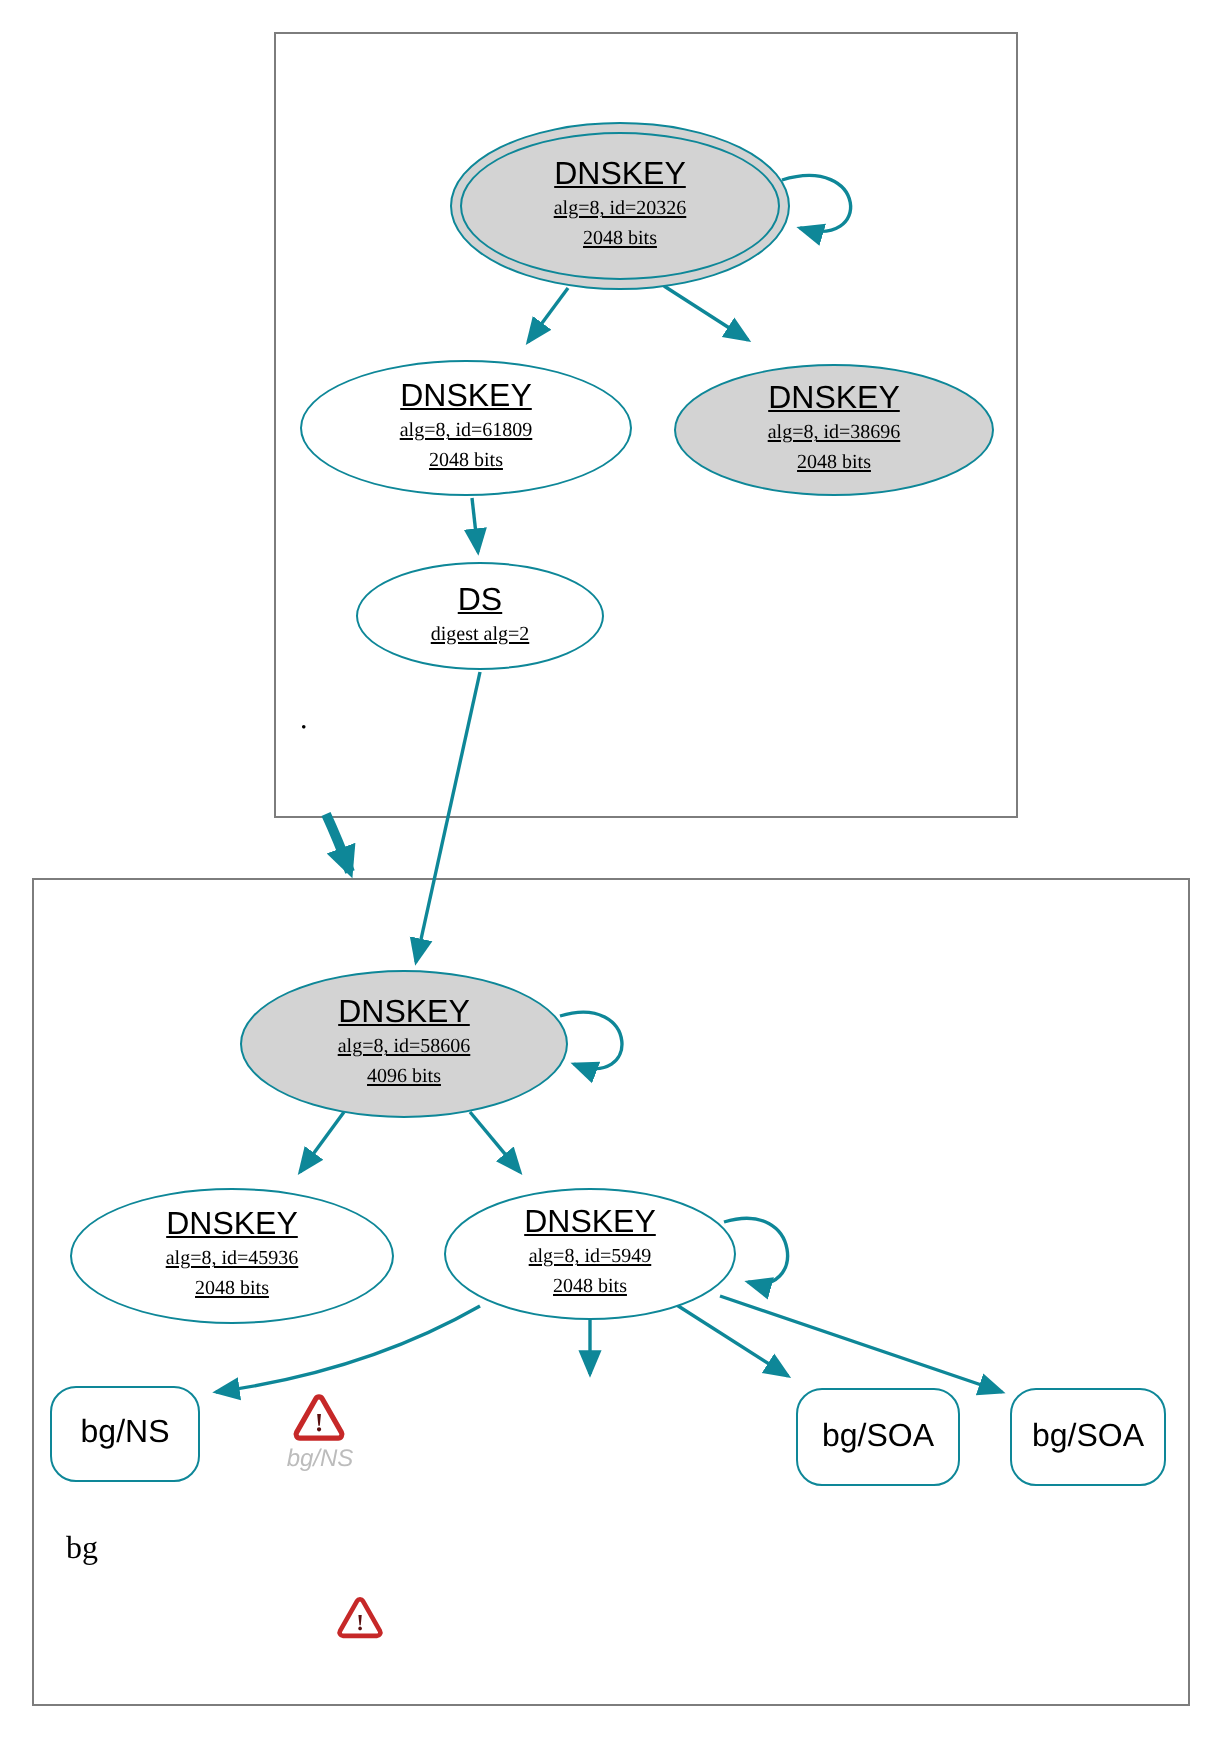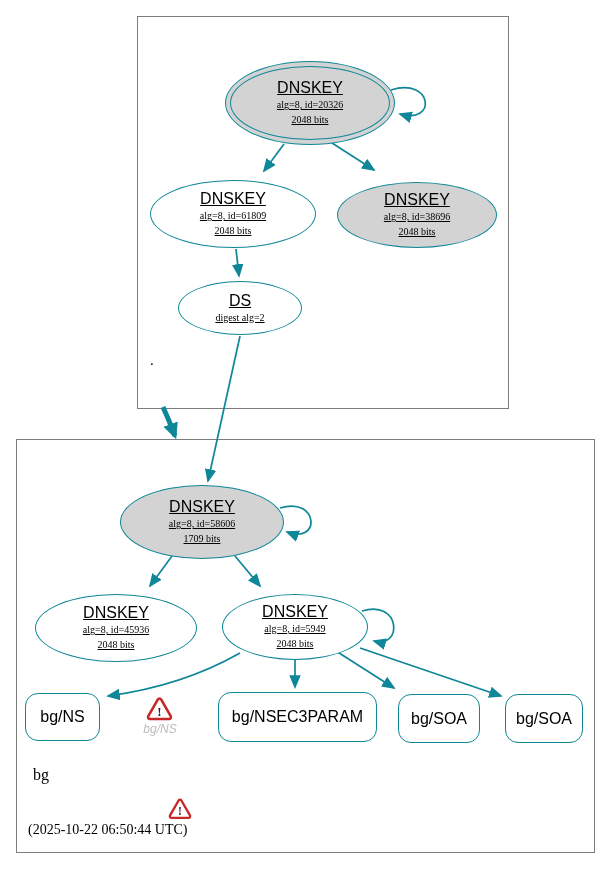--- a/index.html
+++ b/index.html
@@ -28,21 +28,20 @@
 <body>
 
 <div class="canvas">
 
   <div class="zone-box" style="left:137px;top:16px;width:370px;height:391px;"></div>
   <div class="zone-box" style="left:16px;top:439px;width:577px;height:412px;"></div>
 
   <div class="zone-label" style="left:150px;top:352px;font-size:15px;">.</div>
 
   <div class="zone-label" style="left:33px;top:766px;font-size:16px;">bg</div>
-  <div class="timestamp" style="left:28px;top:822px;">(2025-10-22 06:50:44 UTC)</div>
 
   <svg id="edges" viewBox="0 0 609 869">
     <defs>
       <marker id="ah" viewBox="0 0 10 10" refX="8.2" refY="5" markerWidth="8.5" markerHeight="8.5" orient="auto">
         <path d="M0,1 L9.5,5 L0,9 z" fill="#0e8798"></path>
       </marker>
       <marker id="ahb" viewBox="0 0 10 10" refX="7.5" refY="5" markerWidth="3.4" markerHeight="3.4" orient="auto">
         <path d="M0,0.5 L9.5,5 L0,9.5 z" fill="#0e8798"></path>
       </marker>
     </defs>
@@ -93,21 +92,21 @@
     <div class="nlabel">
       <div class="ntitle">DS</div>
       <div class="ndetail">digest alg=2</div>
     </div>
   </div>
 
   <div class="node ellipse gray" style="left:120px;top:485px;width:164px;height:74px;">
     <div class="nlabel">
       <div class="ntitle">DNSKEY</div>
       <div class="ndetail">alg=8, id=58606</div>
-      <div class="ndetail">1709 bits</div>
+      <div class="ndetail">4096 bits</div>
     </div>
   </div>
 
   <div class="node ellipse" style="left:35px;top:594px;width:162px;height:68px;">
     <div class="nlabel">
       <div class="ntitle">DNSKEY</div>
       <div class="ndetail">alg=8, id=45936</div>
       <div class="ndetail">2048 bits</div>
     </div>
   </div>
@@ -117,23 +116,20 @@
       <div class="ntitle">DNSKEY</div>
       <div class="ndetail">alg=8, id=5949</div>
       <div class="ndetail">2048 bits</div>
     </div>
   </div>
 
   <div class="node rrset" style="left:25px;top:693px;width:75px;height:48px;">
     <span>bg/NS</span>
   </div>
 
-  <div class="node rrset" style="left:218px;top:692px;width:159px;height:50px;">
-    <span>bg/NSEC3PARAM</span>
-  </div>
 
   <div class="node rrset" style="left:398px;top:694px;width:82px;height:49px;">
     <span>bg/SOA</span>
   </div>
 
   <div class="node rrset" style="left:505px;top:694px;width:78px;height:49px;">
     <span>bg/SOA</span>
   </div>
 
   <div class="warn" style="left:146px;top:697px;width:27px;height:24px;">

